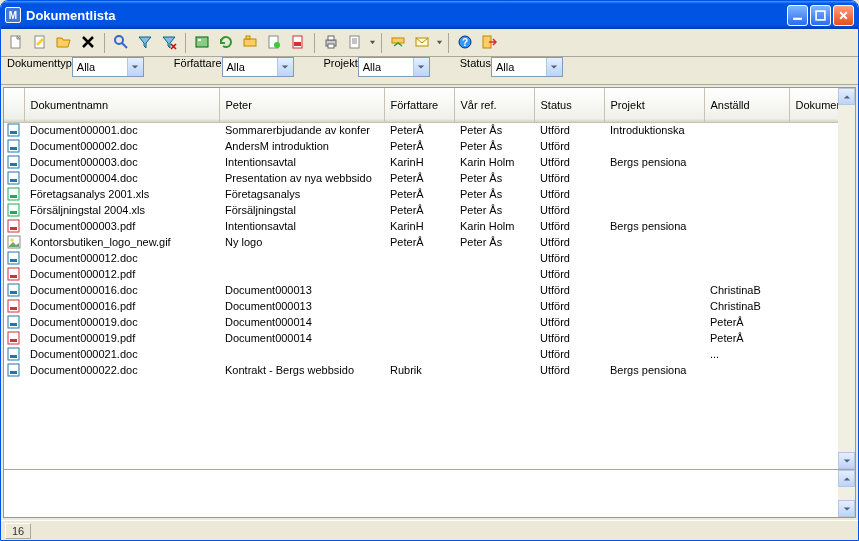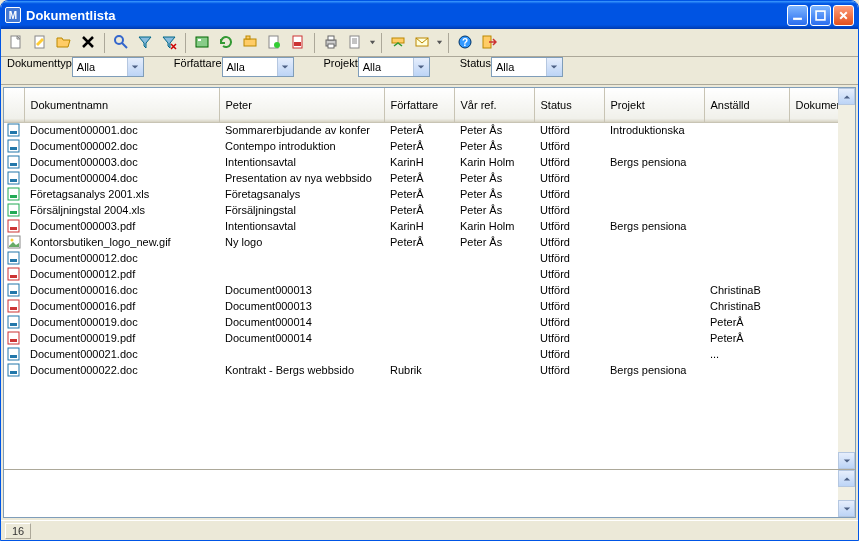--- a/index.html
+++ b/index.html
@@ -435,21 +435,21 @@
                 <td>Introduktionska</td>
                 <td></td>
                 <td class="num">1</td>
               </tr>
               <tr>
                 <td class="iconcell"><span class="row-icon"><svg viewBox="0 0 14 14">
                       <rect x="1" y="1" width="11" height="12" fill="#fff" stroke="#27a"></rect>
                       <rect x="3" y="8" width="7" height="3" fill="#27a"></rect>
                     </svg></span></td>
                 <td>Document000002.doc</td>
-                <td>Contempo introduktion</td>
+                <td>AndersM introduktion</td>
                 <td>PeterÅ</td>
                 <td>Peter Ås</td>
                 <td>Utförd</td>
                 <td></td>
                 <td></td>
                 <td class="num">2</td>
               </tr>
               <tr>
                 <td class="iconcell"><span class="row-icon"><svg viewBox="0 0 14 14">
                       <rect x="1" y="1" width="11" height="12" fill="#fff" stroke="#27a"></rect>

